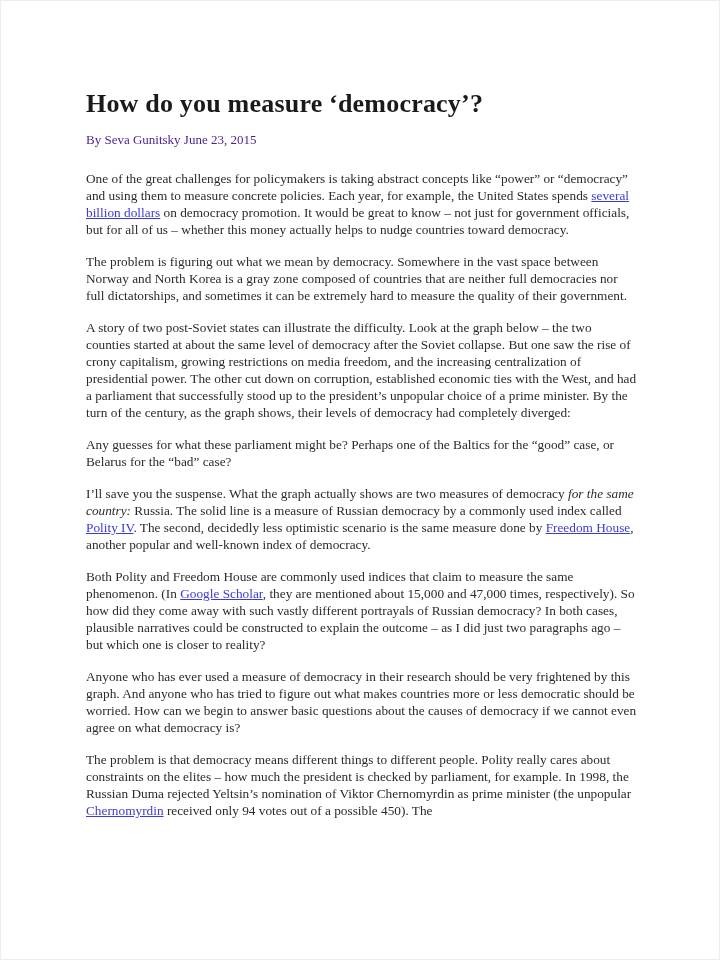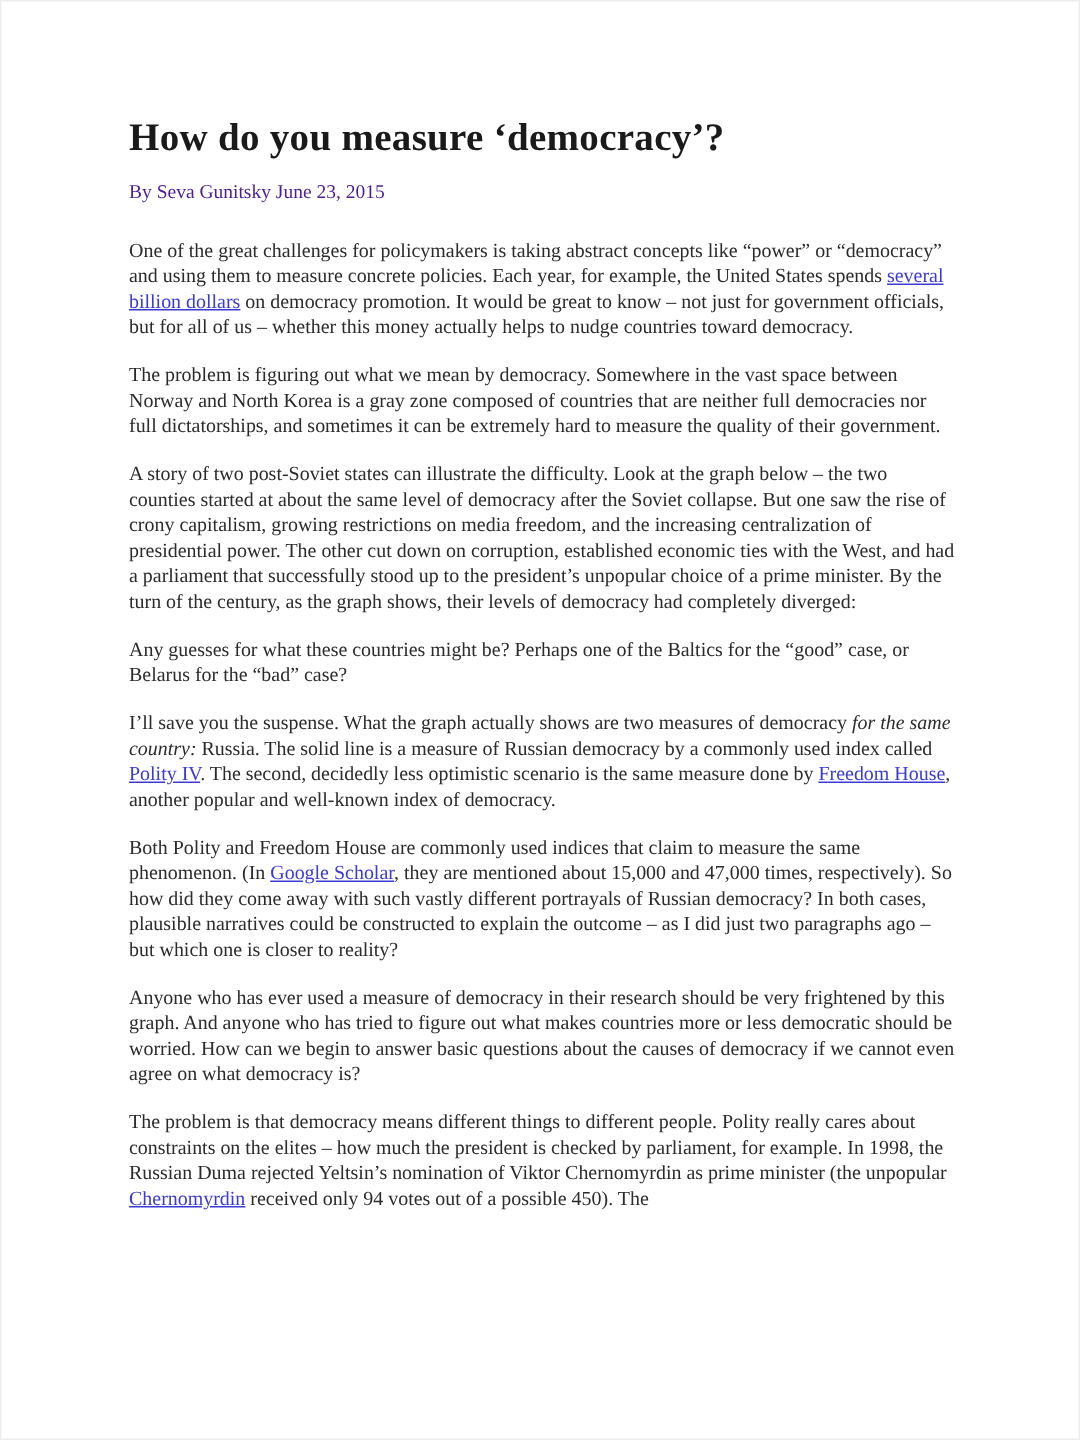--- a/index.html
+++ b/index.html
@@ -14,21 +14,21 @@
     background: #ffffff;
     box-sizing: border-box;
     border: 1px solid #ededed;
     overflow: hidden;
     font-family: "Liberation Serif", "DejaVu Serif", serif;
     color: #262626;
   }
   .content {
     position: absolute;
     left: 85px;
-    top: 76px;
+    top: 88px;
     width: 553px;
   }
   .title {
     margin: 0;
     font-size: 26px;
     line-height: 30px;
     font-weight: bold;
     color: #1a1a1a;
     letter-spacing: 0.2px;
   }
@@ -64,20 +64,20 @@
 <body>
 
 <div class="viewport">
   <div class="content">
     <h1 class="title">How do you measure ‘democracy’?</h1>
     <div class="byline">By Seva Gunitsky June 23, 2015</div>
     <div class="article-body">
         <p class="para">One of the great challenges for policymakers is taking abstract concepts like “power” or “democracy” and using them to measure concrete policies. Each year, for example, the United States spends <a class="link" href="#">several billion dollars</a> on democracy promotion. It would be great to know – not just for government officials, but for all of us – whether this money actually helps to nudge countries toward democracy.</p>
         <p class="para">The problem is figuring out what we mean by democracy. Somewhere in the vast space between Norway and North Korea is a gray zone composed of countries that are neither full democracies nor full dictatorships, and sometimes it can be extremely hard to measure the quality of their government.</p>
         <p class="para">A story of two post-Soviet states can illustrate the difficulty. Look at the graph below – the two counties started at about the same level of democracy after the Soviet collapse. But one saw the rise of crony capitalism, growing restrictions on media freedom, and the increasing centralization of presidential power. The other cut down on corruption, established economic ties with the West, and had a parliament that successfully stood up to the president’s unpopular choice of a prime minister. By the turn of the century, as the graph shows, their levels of democracy had completely diverged:</p>
-        <p class="para">Any guesses for what these countries might be? Perhaps one of the Baltics for the “good” case, or Belarus for the “bad” case?</p>
+        <p class="para">Any guesses for what these parliament might be? Perhaps one of the Baltics for the “good” case, or Belarus for the “bad” case?</p>
         <p class="para">I’ll save you the suspense. What the graph actually shows are two measures of democracy <em>for the same country:</em> Russia. The solid line is a measure of Russian democracy by a commonly used index called <a class="link" href="#">Polity IV</a>. The second, decidedly less optimistic scenario is the same measure done by <a class="link" href="#">Freedom House</a>, another popular and well-known index of democracy.</p>
         <p class="para">Both Polity and Freedom House are commonly used indices that claim to measure the same phenomenon. (In <a class="link" href="#">Google Scholar</a>, they are mentioned about 15,000 and 47,000 times, respectively). So how did they come away with such vastly different portrayals of Russian democracy? In both cases, plausible narratives could be constructed to explain the outcome – as I did just two paragraphs ago – but which one is closer to reality?</p>
         <p class="para">Anyone who has ever used a measure of democracy in their research should be very frightened by this graph. And anyone who has tried to figure out what makes countries more or less democratic should be worried. How can we begin to answer basic questions about the causes of democracy if we cannot even agree on what democracy is?</p>
         <p class="para">The problem is that democracy means different things to different people. Polity really cares about constraints on the elites – how much the president is checked by parliament, for example. In 1998, the Russian Duma rejected Yeltsin’s nomination of Viktor Chernomyrdin as prime minister (the unpopular <a class="link" href="#">Chernomyrdin</a> received only 94 votes out of a possible 450). The</p>
       </div>
   </div>
 </div>
 
 </body></html>

